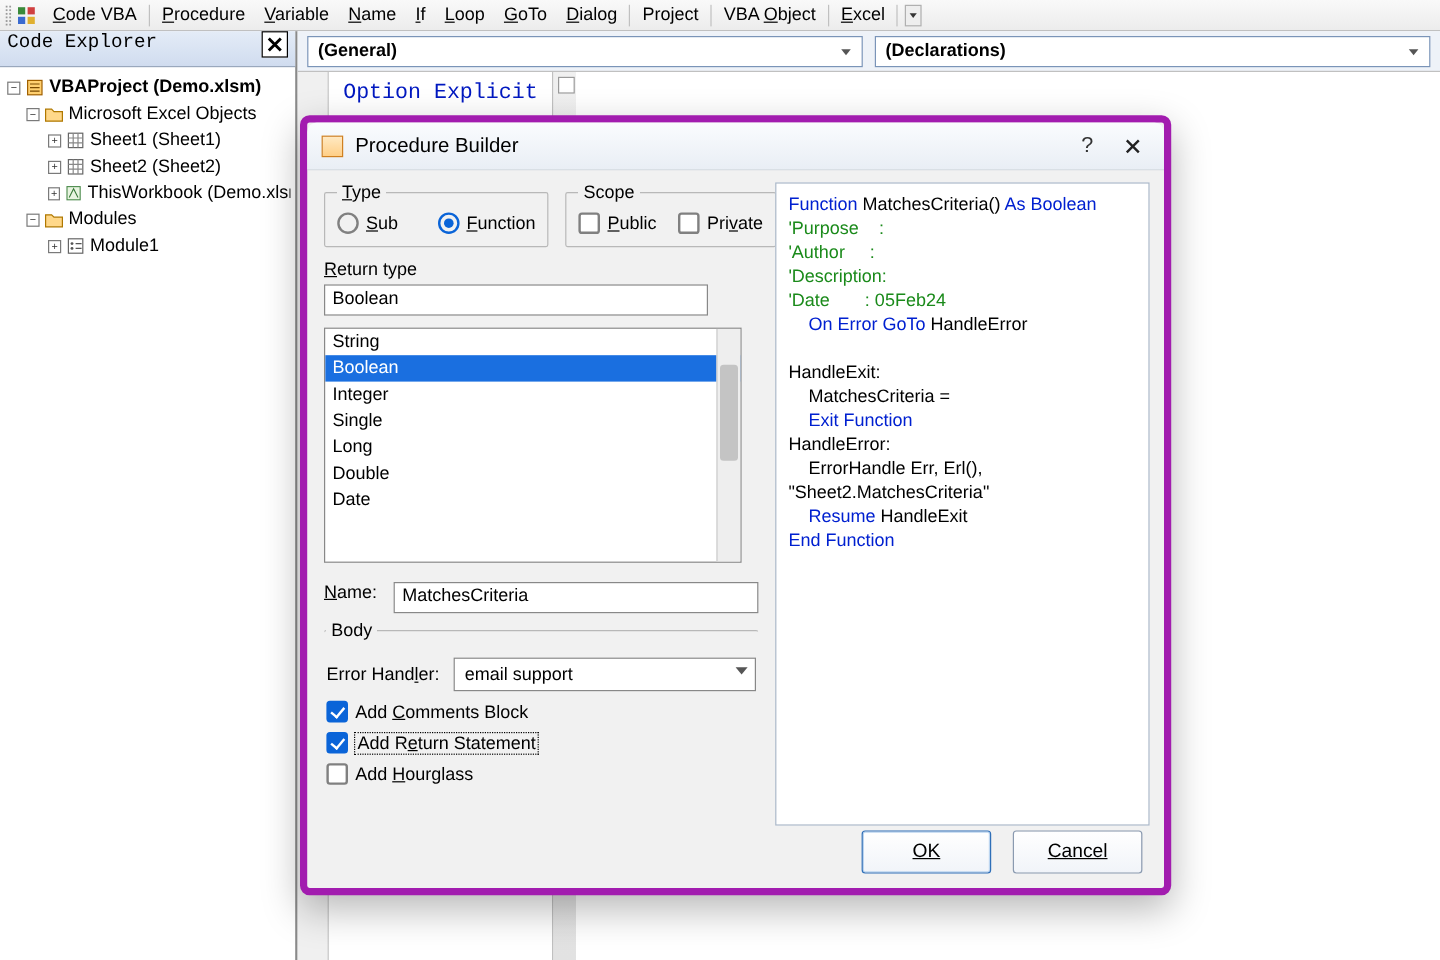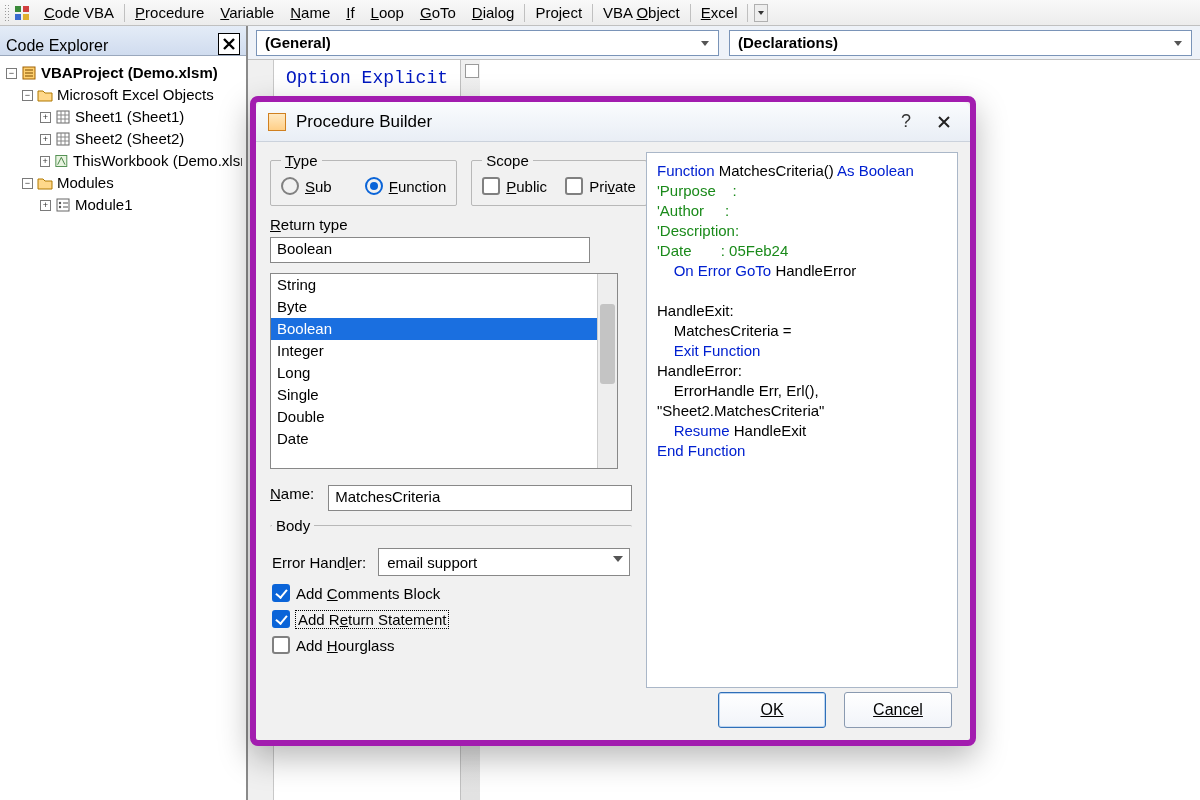--- a/index.html
+++ b/index.html
@@ -13,21 +13,21 @@
   .menubar .mitem u { text-decoration: underline; }
   .menubar .sep { width: 1px; height: 18px; background: #c0c0c0; margin: 0 2px; }
   .menubar .drop-end { width:14px; height:18px; border:1px solid #b0b0b0; background:#eee; margin-left:4px; display:flex; align-items:center; justify-content:center;}
   .menubar .drop-end::after{content:""; border-left:3px solid transparent;border-right:3px solid transparent;border-top:4px solid #333;}
 
   
   .workspace { display: flex; height: calc(800px - 26px); }
 
   
   .panel { width: 248px; border-right: 2px solid #8a8a8a; display: flex; flex-direction: column; }
-  .panel-title { display:flex; align-items:flex-end; justify-content:space-between; height:30px; padding:0 6px; background:linear-gradient(#e4ecf7,#d0dcef); border-bottom:1px solid #9aa8bd; font-size:16px; }
+  .panel-title { display:flex; align-items:flex-start; justify-content:space-between; height:30px; padding:0 6px; background:linear-gradient(#e4ecf7,#d0dcef); border-bottom:1px solid #9aa8bd; font-size:16px;font-family:Liberation Mono, monospace; }
   .panel-title .closebox { width:22px; height:22px; border:1px solid #000; display:flex; align-items:center; justify-content:center; background:#fff; }
   .tree { padding: 6px 4px; font-size: 15px; line-height: 22px; user-select:none; }
   .tree-row { display:flex; align-items:center; gap:4px; white-space:nowrap; }
   .exp-box { width:11px; height:11px; border:1px solid #7a7a7a; display:flex; align-items:center; justify-content:center; font-size:9px; line-height:9px; background:#fff; color:#333;}
   .ico-vba { width:16px; height:16px; }
   .bold { font-weight:700; }
 
   
   .codepane { flex:1; display:flex; flex-direction:column; min-width:0; }
   .code-dropdowns { display:flex; gap:10px; height:34px; align-items:center; padding:4px 8px; border-bottom:1px solid #c0c0c0; background:#eef2f8;}
@@ -261,25 +261,24 @@
               </div>
           </div>
         </fieldset>
       </div>
 
       <div style="margin-top:10px" class="lbl"><u class="mn">R</u>eturn type</div>
       <div class="textbox" style="margin-top:4px;width:320px"><span>Boolean</span></div>
 
       <div class="list" style="margin-top:10px;width:348px">
         <div class="item">String</div>
-        <div class="item">Byte</div>
         <div class="item sel">Boolean</div>
         <div class="item">Integer</div>
+        <div class="item">Single</div>
         <div class="item">Long</div>
-        <div class="item">Single</div>
         <div class="item">Double</div>
         <div class="item">Date</div>
 
         <div class="vscroll">
             <div class="thumb"></div>
           </div>
       </div>
 
       <div class="namerow">
         <span class="lbl"><u class="mn">N</u>ame:</span>

